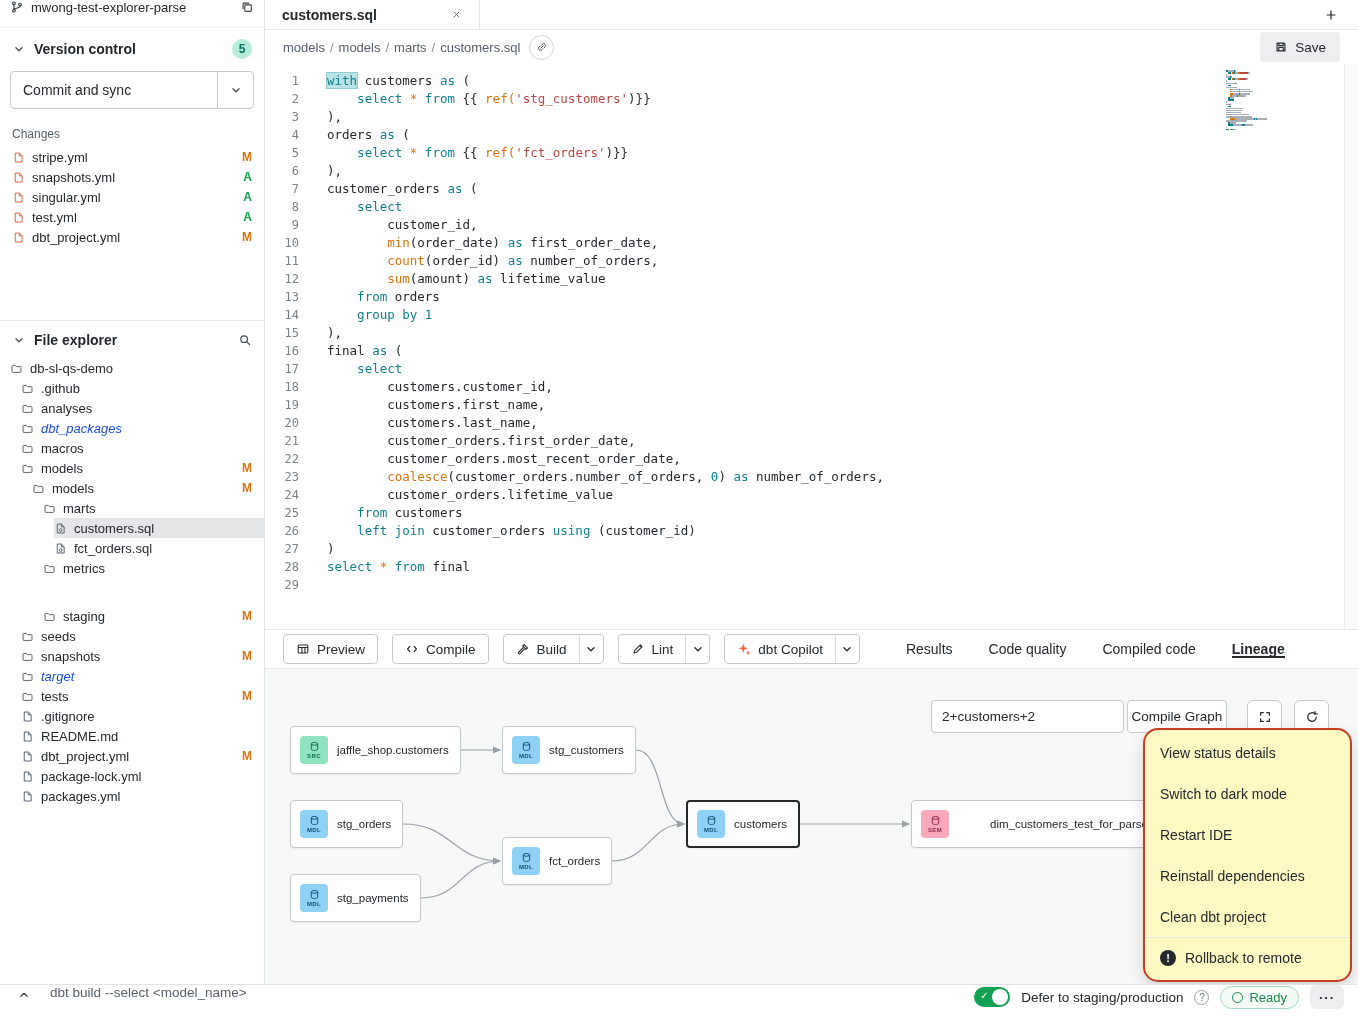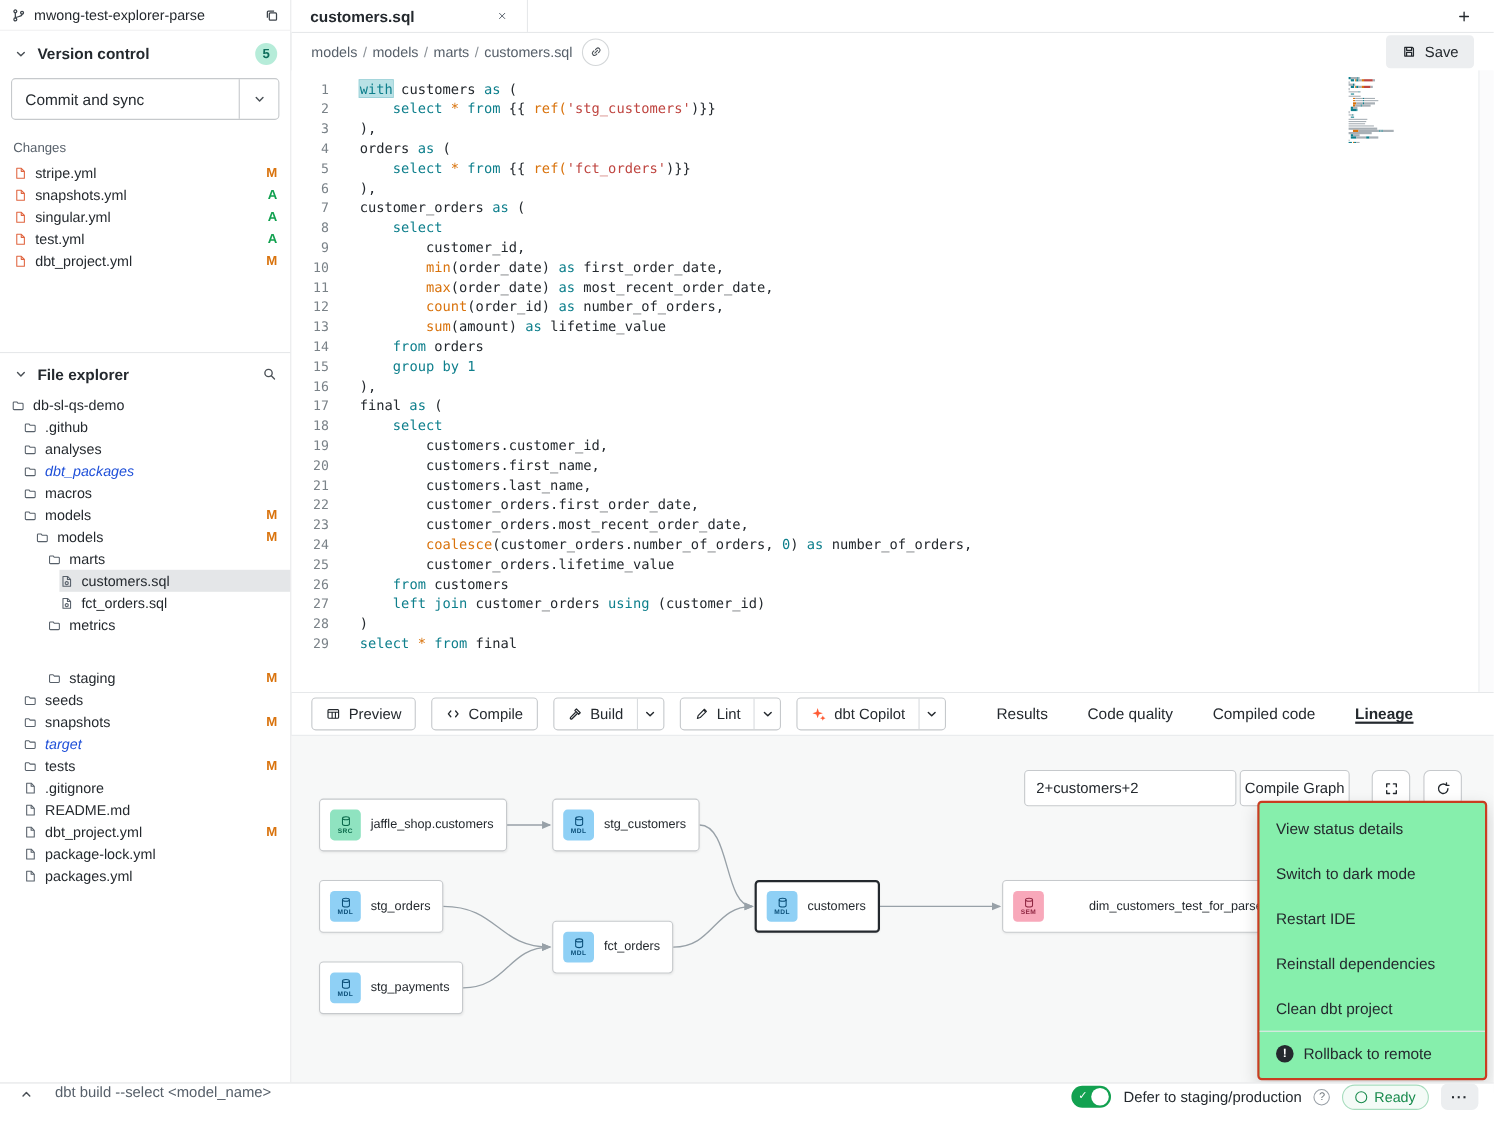--- a/index.html
+++ b/index.html
@@ -4,21 +4,21 @@
 <style>
 *{box-sizing:border-box;margin:0;padding:0}
 html,body{width:1358px;height:1019px}
 body{font-family:"Liberation Sans",sans-serif;color:#24292e;background:#fff;overflow:hidden;font-size:13px}
 .app{position:relative;width:1358px;height:1019px;display:flex;flex-direction:column}
 .body-row{flex:1;display:flex;min-height:0}
 .ic{display:inline-flex;width:14px;height:14px;align-items:center;justify-content:center;flex:none}
 .ic svg{width:100%;height:100%}
 
 .sidebar{width:265px;border-right:1px solid #e1e3e5;display:flex;flex-direction:column;background:#fff}
-.proj-row{height:28px;display:flex;align-items:center;gap:7px;padding:0 10px;border-bottom:1px solid #f0f1f2;color:#3c434a}
+.proj-row{height:28px;display:flex;gap:7px;padding:0 10px;border-bottom:1px solid #f0f1f2;color:#3c434a}
 .proj-name{font-size:13px;flex:1;white-space:nowrap;overflow:hidden;color:#24292e}
 .sec-head{display:flex;align-items:center;gap:8px;padding:11px 12px 8px;color:#4a5056}
 .sec-title{font-size:14px;font-weight:700;flex:1;color:#24292e}
 .vc-sec{height:292px}
 .vc-badge{width:20px;height:20px;border-radius:50%;background:#b6ecd9;color:#0f6e5c;font-size:12px;font-weight:700;display:flex;align-items:center;justify-content:center}
 .commit-btn{margin:4px 10px 10px;height:38px;border:1px solid #c6c9cc;border-radius:4px;display:flex;align-items:center;background:#fff;cursor:pointer}
 .commit-label{flex:1;padding:0 12px;font-size:14px}
 .commit-caret{width:36px;align-self:stretch;border-left:1px solid #c6c9cc;display:flex;align-items:center;justify-content:center;color:#4a5056}
 .changes-label{font-size:12px;color:#57606a;padding:8px 12px 6px}
 .chg-row{display:flex;align-items:center;gap:7px;height:20px;padding:0 12px;font-size:13px}
@@ -80,21 +80,21 @@
 .ntype{width:28px;height:28px;border-radius:4px;display:flex;flex-direction:column;align-items:center;justify-content:center;gap:1px;flex:none}
 .ntype .ic{width:11px;height:11px}
 .ntype-tag{font-size:6px;font-weight:700;letter-spacing:.4px}
 .ntype.MDL{background:#8fd0f5;color:#0b4f79}
 .ntype.SRC{background:#8fe3c0;color:#0c6b4c}
 .ntype.SEM{background:#f8a8ba;color:#8f2742}
 .lin-input{position:absolute;left:666px;top:31px;width:193px;height:33px;border:1px solid #c6c9cc;border-radius:4px;background:#fff;padding:0 10px;font-size:13.5px;font-family:"Liberation Sans",sans-serif;color:#24292e}
 .lin-update{position:absolute;left:862px;top:31px;width:100px;height:33px;border:1px solid #c6c9cc;border-radius:4px;background:#fff;font-size:13.5px;display:flex;align-items:center;justify-content:center;cursor:pointer}
 .lin-icbtn{position:absolute;top:31px;width:35px;height:33px;border:1px solid #c6c9cc;border-radius:6px;background:#fff;display:flex;align-items:center;justify-content:center;color:#24292e;cursor:pointer}
 
-.ctx-menu{position:absolute;left:1143px;top:728px;width:209px;background:#86efac;border:2px solid #c93d21;border-radius:4px;box-shadow:0 6px 16px rgba(0,0,0,.15);padding:2px 0;z-index:50}
+.ctx-menu{position:absolute;left:1143px;top:728px;width:209px;background:#fef9c3;border:2px solid #c93d21;border-radius:15px;box-shadow:0 6px 16px rgba(0,0,0,.15);padding:2px 0;z-index:50}
 .menu-item{height:41px;display:flex;align-items:center;gap:9px;padding:0 15px;font-size:14px;cursor:pointer}
 .menu-item.sep{border-top:1px solid #e6e8ea}
 .alert-ic{width:16px;height:16px;border-radius:50%;background:#24292e;color:#fff;font-size:11px;font-weight:700;display:flex;align-items:center;justify-content:center}
 
 .statusbar{height:35px;border-top:1px solid #e1e3e5;display:flex;align-items:flex-start;padding:0 14px;background:#fff;z-index:60}
 .sb-collapse{width:20px;height:20px;display:flex;align-items:center;justify-content:center;color:#4a5056;cursor:pointer}
 .sb-cmd{font-size:13.5px;color:#57606a;margin-left:16px}
 .sb-right{margin-left:auto;display:flex;align-items:center;gap:11px}
 .toggle{width:36px;height:20px;border-radius:10px;background:#12a150;position:relative;cursor:pointer}
 .toggle .knob{position:absolute;right:2px;top:2px;width:16px;height:16px;border-radius:50%;background:#fff}
@@ -491,21 +491,20 @@
             <div class="code-line"><span class="tk-w">with</span><span class="tk-d"> customers </span><span class="tk-k">as</span><span class="tk-d"> (</span></div>
             <div class="code-line"><span class="tk-d">    </span><span class="tk-k">select</span><span class="tk-d"> </span><span class="tk-f">*</span><span class="tk-d"> </span><span class="tk-k">from</span><span class="tk-d"> {{ </span><span class="tk-f">ref(</span><span class="tk-s">'stg_customers'</span><span class="tk-d">)}}</span></div>
             <div class="code-line"><span class="tk-d">),</span></div>
             <div class="code-line"><span class="tk-d">orders </span><span class="tk-k">as</span><span class="tk-d"> (</span></div>
             <div class="code-line"><span class="tk-d">    </span><span class="tk-k">select</span><span class="tk-d"> </span><span class="tk-f">*</span><span class="tk-d"> </span><span class="tk-k">from</span><span class="tk-d"> {{ </span><span class="tk-f">ref(</span><span class="tk-s">'fct_orders'</span><span class="tk-d">)}}</span></div>
             <div class="code-line"><span class="tk-d">),</span></div>
             <div class="code-line"><span class="tk-d">customer_orders </span><span class="tk-k">as</span><span class="tk-d"> (</span></div>
             <div class="code-line"><span class="tk-d">    </span><span class="tk-k">select</span></div>
             <div class="code-line"><span class="tk-d">        customer_id,</span></div>
             <div class="code-line"><span class="tk-d">        </span><span class="tk-f">min</span><span class="tk-d">(order_date) </span><span class="tk-k">as</span><span class="tk-d"> first_order_date,</span></div>
-            <div class="code-line"><span class="tk-d">        </span><span class="tk-f">max</span><span class="tk-d">(order_date) </span><span class="tk-k">as</span><span class="tk-d"> most_recent_order_date,</span></div>
             <div class="code-line"><span class="tk-d">        </span><span class="tk-f">count</span><span class="tk-d">(order_id) </span><span class="tk-k">as</span><span class="tk-d"> number_of_orders,</span></div>
             <div class="code-line"><span class="tk-d">        </span><span class="tk-f">sum</span><span class="tk-d">(amount) </span><span class="tk-k">as</span><span class="tk-d"> lifetime_value</span></div>
             <div class="code-line"><span class="tk-d">    </span><span class="tk-k">from</span><span class="tk-d"> orders</span></div>
             <div class="code-line"><span class="tk-d">    </span><span class="tk-k">group by</span><span class="tk-d"> </span><span class="tk-n">1</span></div>
             <div class="code-line"><span class="tk-d">),</span></div>
             <div class="code-line"><span class="tk-d">final </span><span class="tk-k">as</span><span class="tk-d"> (</span></div>
             <div class="code-line"><span class="tk-d">    </span><span class="tk-k">select</span></div>
             <div class="code-line"><span class="tk-d">        customers.customer_id,</span></div>
             <div class="code-line"><span class="tk-d">        customers.first_name,</span></div>
             <div class="code-line"><span class="tk-d">        customers.last_name,</span></div>

